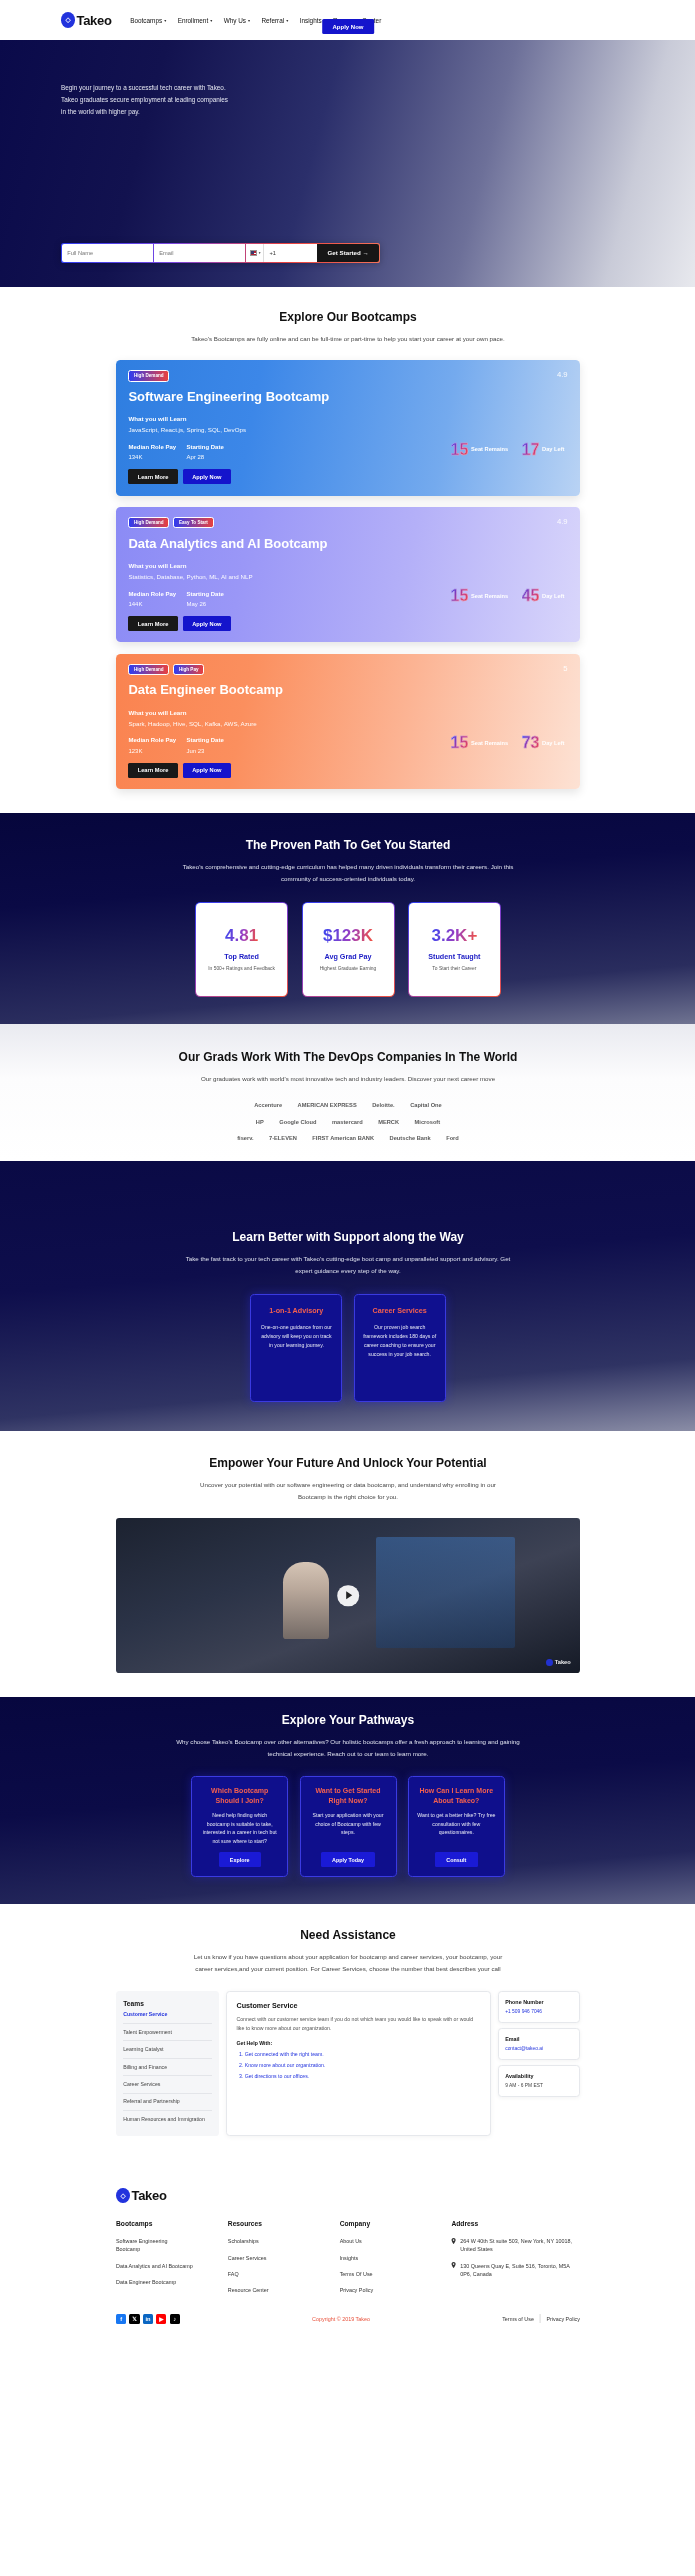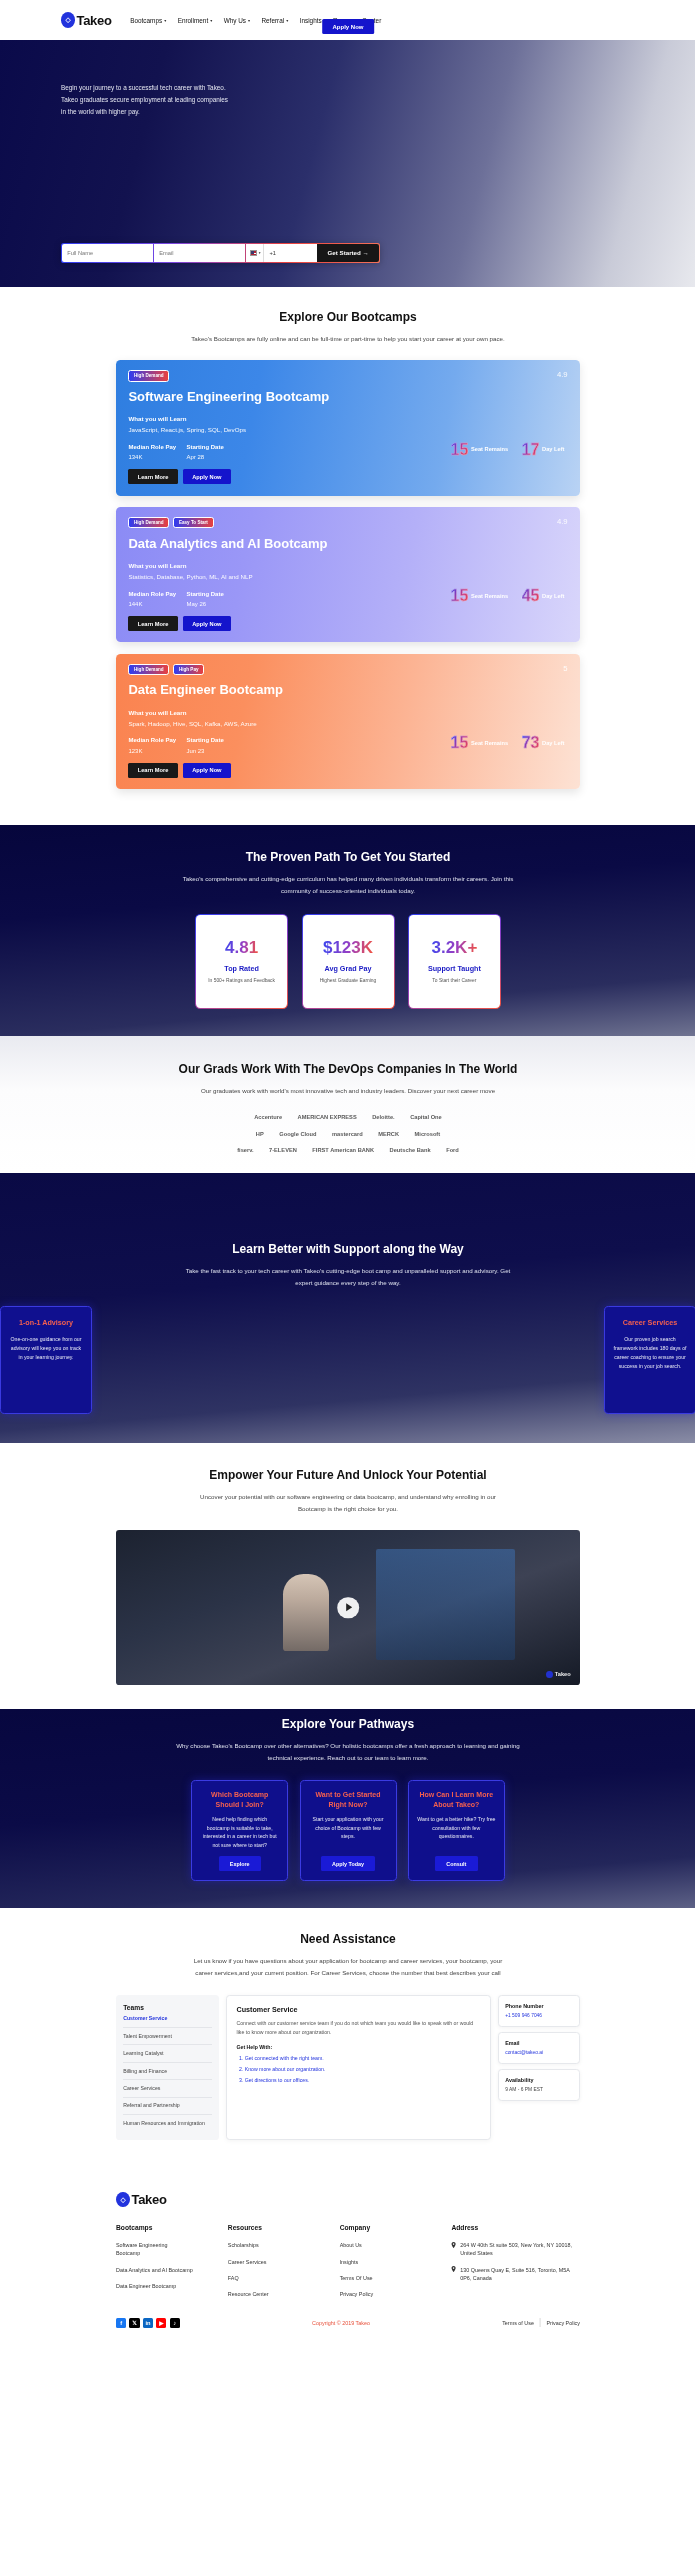--- a/index.html
+++ b/index.html
@@ -152,21 +152,21 @@
     background: #191919; color: #fff; border: none; font-size: 5.7px; font-weight: 700;
     padding: 4.6px 9.3px; border-radius: 1.5px; cursor: pointer;
   }
   .btn-blue {
     background: #1414cc; color: #fff; border: none; font-size: 5.7px; font-weight: 700;
     padding: 4.6px 9.3px; border-radius: 1.5px; cursor: pointer;
   }
 
   
   .proven {
-    margin-top: 36px;
+    margin-top: 24px;
     background: linear-gradient(175deg,#06063c 0%, #0a0a45 35%, #2a2d5e 78%, #6f7391 100%);
     padding: 25px 0 27px 0;
   }
   .proven .sec-title { color: #fff; }
   .proven .sec-sub { color: #dfe2ee; max-width: 340px; }
   .stats { display: flex; justify-content: center; gap: 13.4px; margin-top: 17.5px; }
   .stat {
     width: 93px; height: 95px; border-radius: 5.2px; background: #fff;
     border: 1.3px solid transparent;
     background-image: linear-gradient(#fff,#fff), linear-gradient(150deg,#2f3df0 0%, #8b3ec4 50%, #f0533e 100%);
@@ -192,21 +192,21 @@
     filter: grayscale(20%);
   }
 
   
   .learn {
     background: linear-gradient(175deg,#0a0a45 0%, #0e0e4c 40%, #2f3363 78%, #8a8da6 100%);
     padding: 25px 0 29px 0;
   }
   .learn .sec-title { color: #fff; margin-top: 44px; }
   .learn .sec-sub { color: #dde0ed; max-width: 340px; }
-  .support-cards { display: flex; justify-content: space-between; gap: 11.3px; margin-top: 17.5px; }
+  .support-cards { display: flex; justify-content: center; gap: 11.3px; margin-top: 17.5px; }
   .scard {
     width: 92px; min-height: 108px; border-radius: 4.6px;
     background: #10108f; border: 0.5px solid #3a3ae0;
     padding: 10.3px 8.2px; display: flex; flex-direction: column; align-items: center;
     box-shadow: 0 0 9.3px rgba(40,40,220,.45);
   }
   .scard h4 {
     font-size: 7.2px; font-weight: 700; color: #f4604f; text-align: center; line-height: 1.3;
   }
   .scard p { font-size: 5.2px; color: #e9ebf6; text-align: center; margin-top: 8.2px; line-height: 1.7; }
@@ -238,21 +238,21 @@
   }
   .v-brand {
     position:absolute; right: 9.3px; bottom: 7.2px; color: #fff; font-size: 5.7px;
     font-weight: 700; display:flex; align-items:center; gap:2.1px; z-index:3; opacity:.92;
   }
   .v-brand .dot { width:6.7px; height:7.2px; border-radius:50%; background:#2233dd; }
 
   
   .pathways {
     background: linear-gradient(175deg,#07073f 0%, #0b0b47 45%, #23265a 80%, #5d6186 100%);
-    padding: 8px 0 27px 0;
+    padding: 16px 0 27px 0;
   }
   .pathways .sec-title { color: #fff; }
   .pathways .sec-sub { color: #dfe2ee; max-width: 350px; }
   .pcards { display: flex; justify-content: center; gap: 11.3px; margin-top: 16.5px; }
   .pcard {
     width: 97px; min-height: 101px; border-radius: 4.6px; background: #0f0f8c;
     border: 0.5px solid #3b3be2; padding: 9.3px 8.2px;
     display: flex; flex-direction: column; align-items: center;
     box-shadow: 0 0 9.3px rgba(40,40,220,.4);
   }
@@ -493,21 +493,21 @@
         <div class="stat-title">Top Rated</div>
         <div class="stat-desc">In 500+ Ratings and Feedback</div>
       </div>
       <div class="stat">
         <div class="stat-num">$123K</div>
         <div class="stat-title">Avg Grad Pay</div>
         <div class="stat-desc">Highest Graduate Earning</div>
       </div>
       <div class="stat">
         <div class="stat-num">3.2K+</div>
-        <div class="stat-title">Support Taught</div>
+        <div class="stat-title">Student Taught</div>
         <div class="stat-desc">To Start their Career</div>
       </div>
     </div>
   </div>
 
   <div class="grads">
     <div class="sec-title">Our Grads Work With The DevOps Companies In The World</div>
     <div class="sec-sub">Our graduates work with world's most innovative tech and industry leaders. Discover your next career move</div>
     <div class="logo-rows">
       <div class="logo-row">

